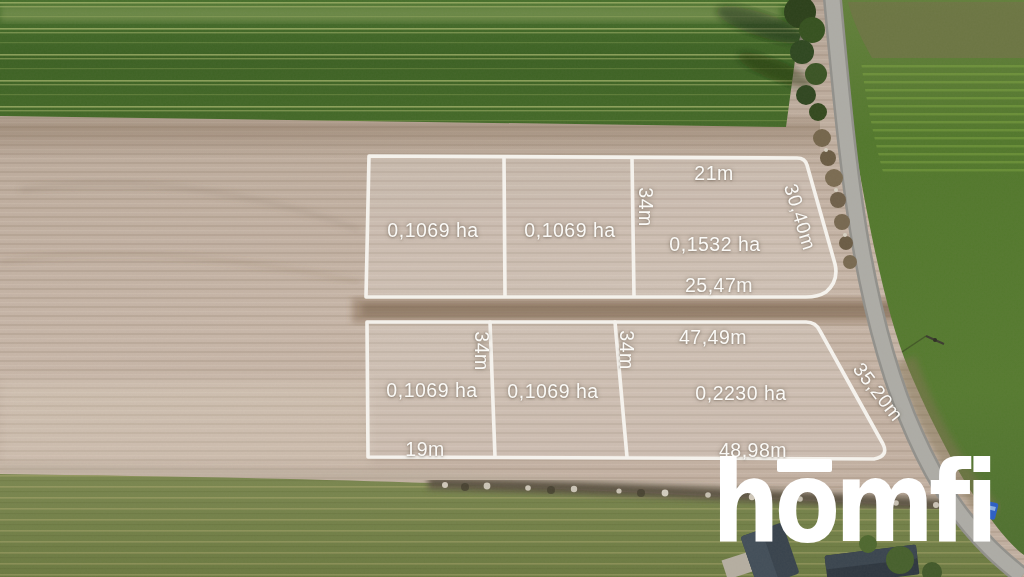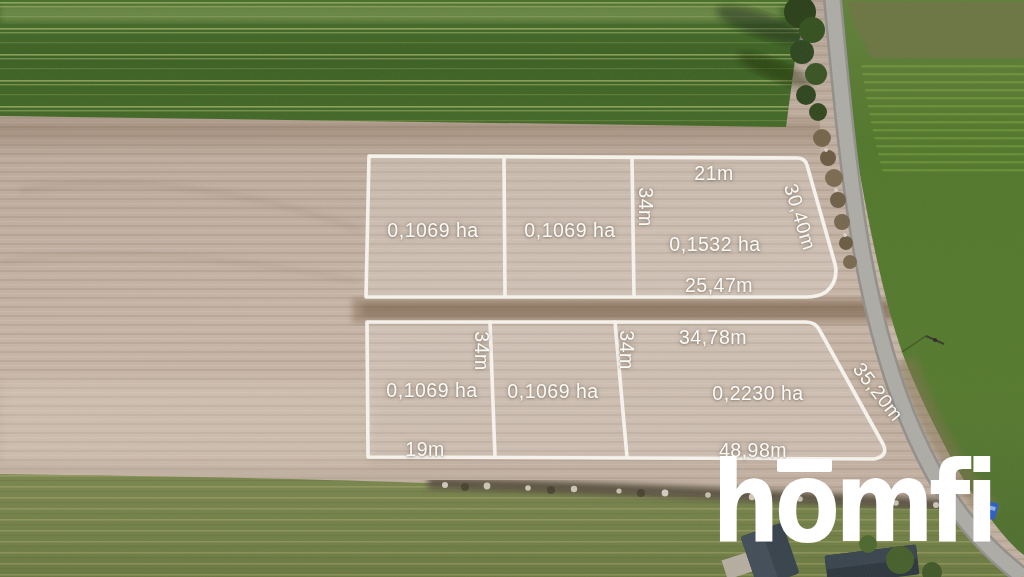--- a/index.html
+++ b/index.html
@@ -227,21 +227,21 @@
   <span class="lbl" style="left:715px;top:244px">0,1532 ha</span>
   <span class="lbl" style="left:714px;top:173px">21m</span>
   <span class="lbl r90" style="left:645px;top:207px">34m</span>
   <span class="lbl r73" style="left:800px;top:217px">30,40m</span>
   <span class="lbl" style="left:719px;top:285px">25,47m</span>
 
   <span class="lbl" style="left:432px;top:390px">0,1069 ha</span>
   <span class="lbl r90" style="left:481px;top:351px">34m</span>
   <span class="lbl" style="left:425px;top:449px">19m</span>
   <span class="lbl" style="left:553px;top:391px">0,1069 ha</span>
-  <span class="lbl" style="left:758px;top:393px">0,2230 ha</span>
-  <span class="lbl" style="left:713px;top:337px">34,78m</span>
+  <span class="lbl" style="left:741px;top:393px">0,2230 ha</span>
+  <span class="lbl" style="left:713px;top:337px">47,49m</span>
   <span class="lbl r90" style="left:626px;top:350px">34m</span>
   <span class="lbl r52" style="left:878px;top:392px">35,20m</span>
   <span class="lbl" style="left:753px;top:450px">48,98m</span>
 
   <div class="logo">homfi</div>
   <div class="logo-macron"></div>
 </div>
 
 </body></html>

